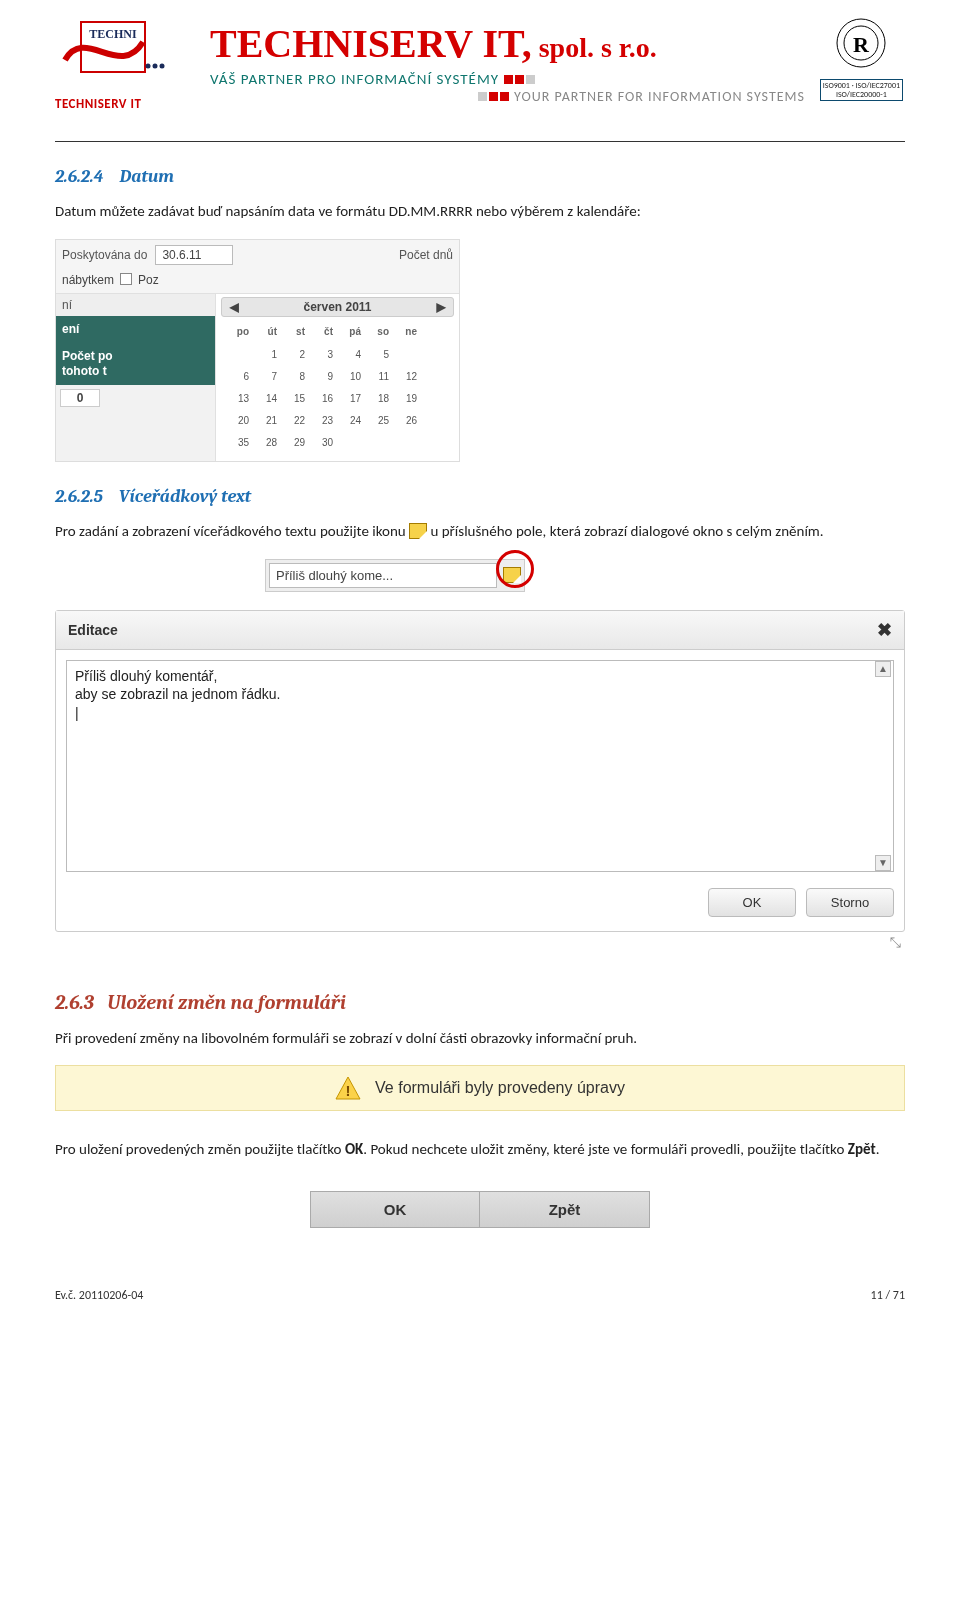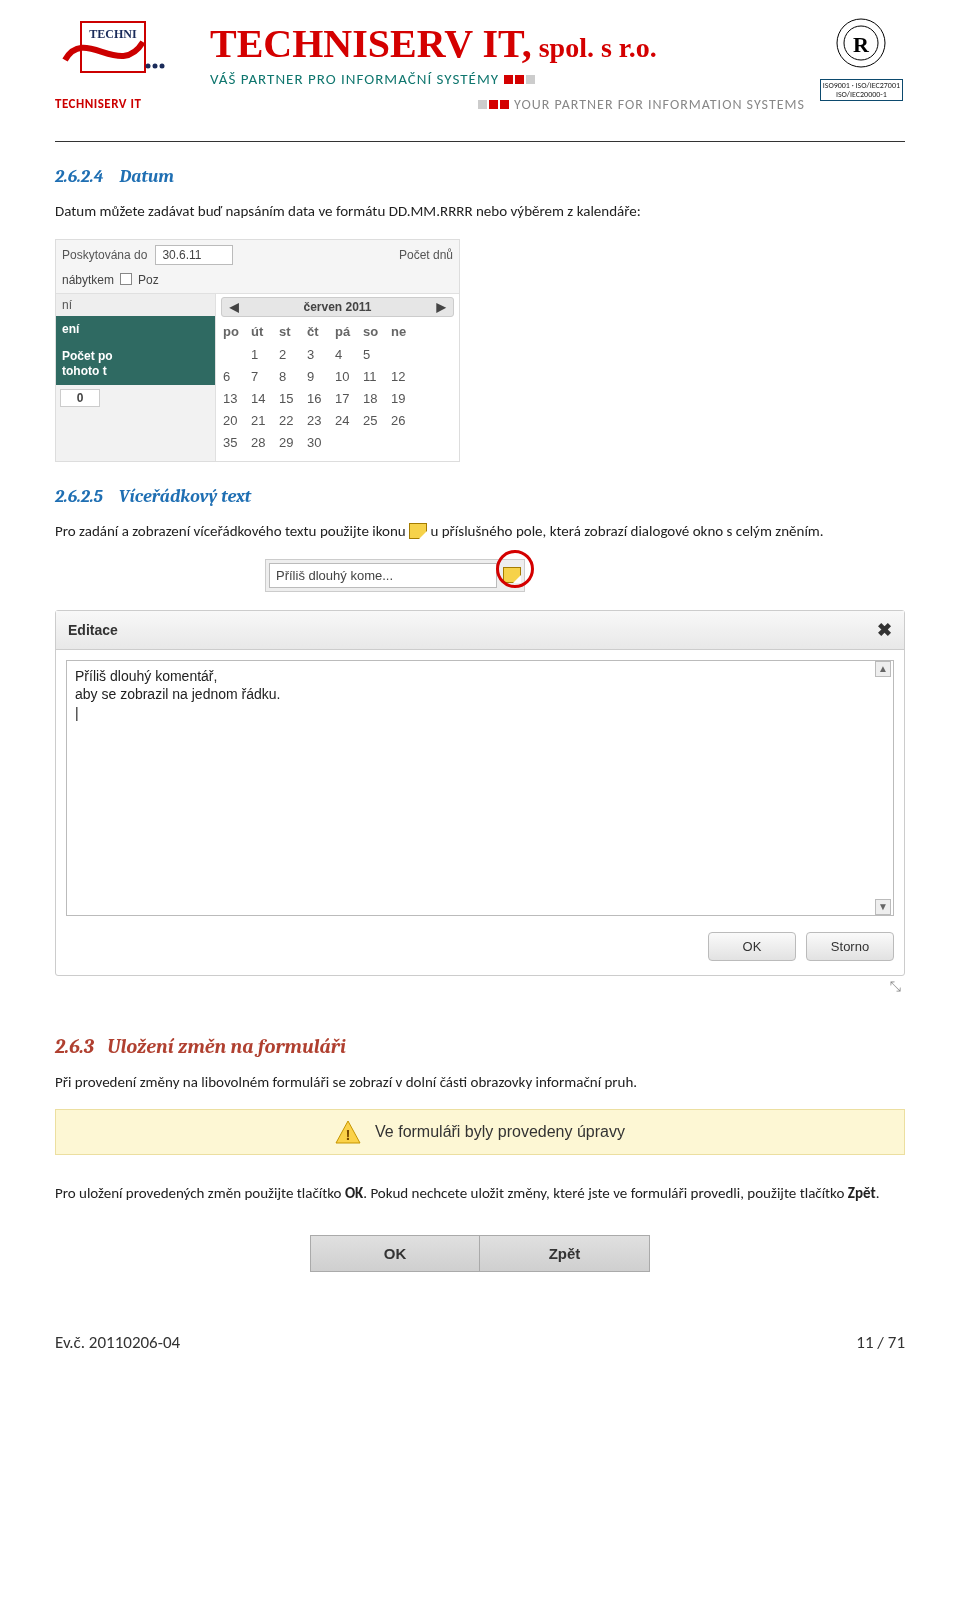--- a/index.html
+++ b/index.html
@@ -20,21 +20,21 @@
     position: absolute; left: 155px; top: 0;
     font-family: Georgia, 'Times New Roman', serif;
     font-size: 40px; font-weight: bold; color: #d40000;
   }
   .company-title .suffix { font-size: 28px; }
   .tagline1 {
     position: absolute; left: 155px; top: 50px;
     font-size: 15px; letter-spacing: 1px; color: #0f766e;
   }
   .tagline2 {
-    position: absolute; right: 100px; top: 76px;
+    position: absolute; right: 100px; top: 68px;
     font-size: 14px; letter-spacing: 1px; color: #888;
   }
   .sq { display: inline-block; width: 9px; height: 9px; margin: 0 1px; }
   .sq.r { background: #d40000; }
   .sq.g { background: #ccc; }
   .hr { border: none; border-top: 1px solid #333; margin-top: 6px; }
   
   h3.h-blue {
     color: #1f6fb3; font-family: Cambria, Georgia, serif;
     font-size: 18px; font-style: italic; font-weight: 600;
@@ -67,21 +67,21 @@
   .cal-left .dark { background: #2f6a62; color: #fff; padding: 6px 6px; font-weight: bold; line-height: 1.25; }
   .cal-left .zero { background: #fff; border: 1px solid #ccc; width: 40px; text-align: center; margin: 4px; padding: 1px 0; font-weight: bold; }
   .calendar { flex: 1; background: #fff; padding: 3px 5px 6px 5px; }
   .cal-hdr {
     display: flex; justify-content: space-between; align-items: center;
     background: #e6e6e6; border: 1px solid #ccc; border-radius: 3px;
     padding: 2px 5px; font-weight: bold; color: #444; margin-bottom: 4px;
   }
   .cal-hdr .nav { width: 14px; text-align: center; cursor: pointer; }
   .cal-grid td, .cal-grid th {
-    width: 26px; height: 20px; text-align: left; font-size: 13px; color: #555;
+    width: 26px; height: 20px; text-align: right; font-size: 10px; color: #555;
   }
   .cal-grid th { color: #666; font-weight: bold; padding-bottom: 2px; }
   
   .note-icon {
     display: inline-block; width: 18px; height: 16px; vertical-align: -3px;
     background: #f6d24a; border: 1px solid #a57c00; position: relative;
   }
   .note-icon::after {
     content: ""; position: absolute; right: -1px; bottom: -1px;
     border: 4px solid transparent; border-right-color: #fff; border-bottom-color: #fff;
@@ -108,21 +108,21 @@
     font-family: Arial, sans-serif; font-size: 14px;
   }
   .editace .titlebar {
     display: flex; justify-content: space-between; align-items: center;
     background: linear-gradient(#f8f8f8, #e8e8e8);
     padding: 8px 12px; border-bottom: 1px solid #ccc;
     font-weight: bold; color: #333;
   }
   .editace .closebtn { font-size: 18px; font-weight: bold; cursor: pointer; }
   .editace .textarea {
-    position: relative; height: 256px; border: 1px solid #bbb; margin: 10px;
+    position: relative; height: 212px; border: 1px solid #bbb; margin: 10px;
     padding: 6px 8px; font-size: 14px; line-height: 1.35; color: #222;
     white-space: pre; background: #fff;
   }
   .scroll-arrows { position: absolute; right: 2px; width: 16px; }
   .scroll-arrows .up { position: absolute; top: 0; width: 16px; height: 16px; background: #eee; border: 1px solid #bbb; text-align: center; font-size: 10px; line-height: 14px; color: #666; }
   .scroll-arrows .dn { position: absolute; bottom: 0; width: 16px; height: 16px; background: #eee; border: 1px solid #bbb; text-align: center; font-size: 10px; line-height: 14px; color: #666; }
   .editace .btnrow { display: flex; justify-content: flex-end; gap: 10px; padding: 6px 10px 14px 10px; }
   .btn3d {
     min-width: 88px; padding: 6px 12px; text-align: center;
     background: linear-gradient(#fafafa, #e2e2e2);
@@ -151,21 +151,21 @@
   .flatbtn {
     width: 170px; padding: 9px 0; text-align: center;
     background: linear-gradient(#e0e0e0, #cfcfcf);
     border: 1px solid #aaa; font-size: 15px; font-weight: bold; color: #333;
     font-family: Arial, sans-serif;
   }
   .flatbtn + .flatbtn { border-left: none; }
   
   .footer {
     display: flex; justify-content: space-between;
-    font-size: 17px; color: #333; margin-top: 40px;
+    font-size: 12px; color: #333; margin-top: 40px;
   }
 </style>
 </head>
 <body>
 
 <div class="page">
 
   <div class="header">
     <div class="logo-left">
       <svg width="120" height="78" viewBox="0 0 120 78">

